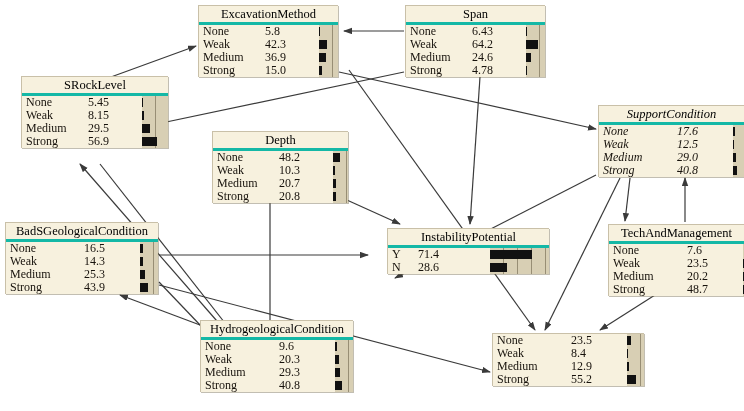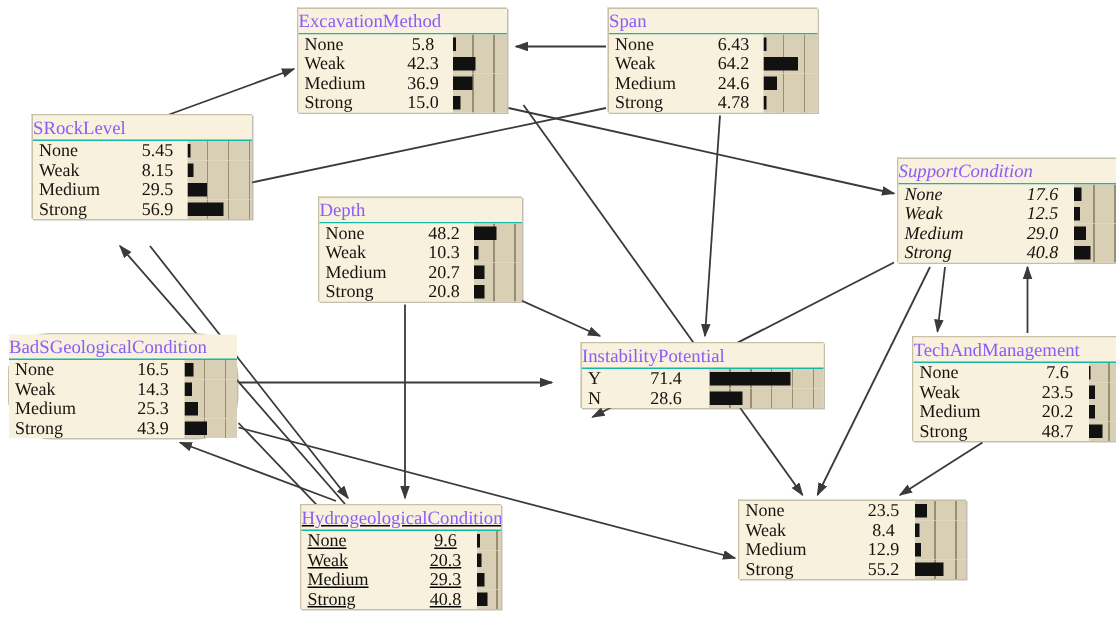--- a/index.html
+++ b/index.html
@@ -11,33 +11,33 @@
   #edges{position:absolute;left:0;top:0;width:744px;height:411px;}
   .node{
     position:absolute;
     background:#f7f1de;
     box-sizing:border-box;
     border-top:1px solid #c9c0a8;
     border-left:1px solid #c9c0a8;
     box-shadow:1px 1px 0 rgba(120,110,85,.45);
   }
   .node-title{
-    height:16px;line-height:16px;
-    font-size:12.5px;color:#8b5cf6;background:#f7f1de;
-    border-bottom:1px solid #14b8a6;
+    height:16px;line-height:16px;text-align:center;
+    font-size:12.5px;color:#000000;background:#f7f1de;
+    border-bottom:3px solid #14b8a6;
     white-space:nowrap;overflow:hidden;
   }
   .node-body{display:flex;flex-direction:column;}
   .row{display:flex;align-items:stretch;height:13px;}
   .r-label{
     width:62px;padding-left:4px;font-size:12px;line-height:13px;
     color:#17120c;white-space:nowrap;background:#f7f1de;
   }
   .r-val{
-    width:34px;text-align:center;padding-right:3px;font-size:12px;line-height:13px;
+    width:34px;text-align:left;padding-right:20px;font-size:12px;line-height:13px;
     color:#17120c;background:#f7f1de;white-space:nowrap;
   }
   .r-bar{
     position:relative;flex:1;background:#d8cfb4;overflow:hidden;
   }
   .r-bar::before{
     content:"";position:absolute;left:0;top:0;bottom:0;width:100%;
     background-image:repeating-linear-gradient(to right,
         rgba(150,140,115,0) 0px, rgba(150,140,115,0) 13px,
         rgba(130,120,95,.75) 13px, rgba(130,120,95,.75) 14px);
@@ -242,21 +242,21 @@
           </div>
           <div class="row">
             <div class="r-label">Strong</div>
             <div class="r-val">20.8</div>
             <div class="r-bar">
               <div class="r-fill" style="width: 20.8%;"></div>
             </div>
           </div>
         </div>
       </div>
-      <div class="node w-wide" style="left: 5px; top: 222px; width: 153px; border-radius: 28px;">
+      <div class="node w-wide" style="left: 5px; top: 222px; width: 153px;">
         <div class="node-title">BadSGeologicalCondition</div>
         <div class="node-body">
           <div class="row">
             <div class="r-label">None</div>
             <div class="r-val">16.5</div>
             <div class="r-bar">
               <div class="r-fill" style="width: 16.5%;"></div>
             </div>
           </div>
           <div class="row">
@@ -327,21 +327,21 @@
           </div>
           <div class="row">
             <div class="r-label">Strong</div>
             <div class="r-val">48.7</div>
             <div class="r-bar">
               <div class="r-fill" style="width: 48.7%;"></div>
             </div>
           </div>
         </div>
       </div>
-      <div class="node w-wide" style="left: 200px; top: 336px; width: 134px; text-decoration: underline;">
+      <div class="node w-wide" style="left: 200px; top: 320px; width: 153px;">
         <div class="node-title">HydrogeologicalCondition</div>
         <div class="node-body">
           <div class="row">
             <div class="r-label">None</div>
             <div class="r-val">9.6</div>
             <div class="r-bar">
               <div class="r-fill" style="width: 9.6%;"></div>
             </div>
           </div>
           <div class="row">

